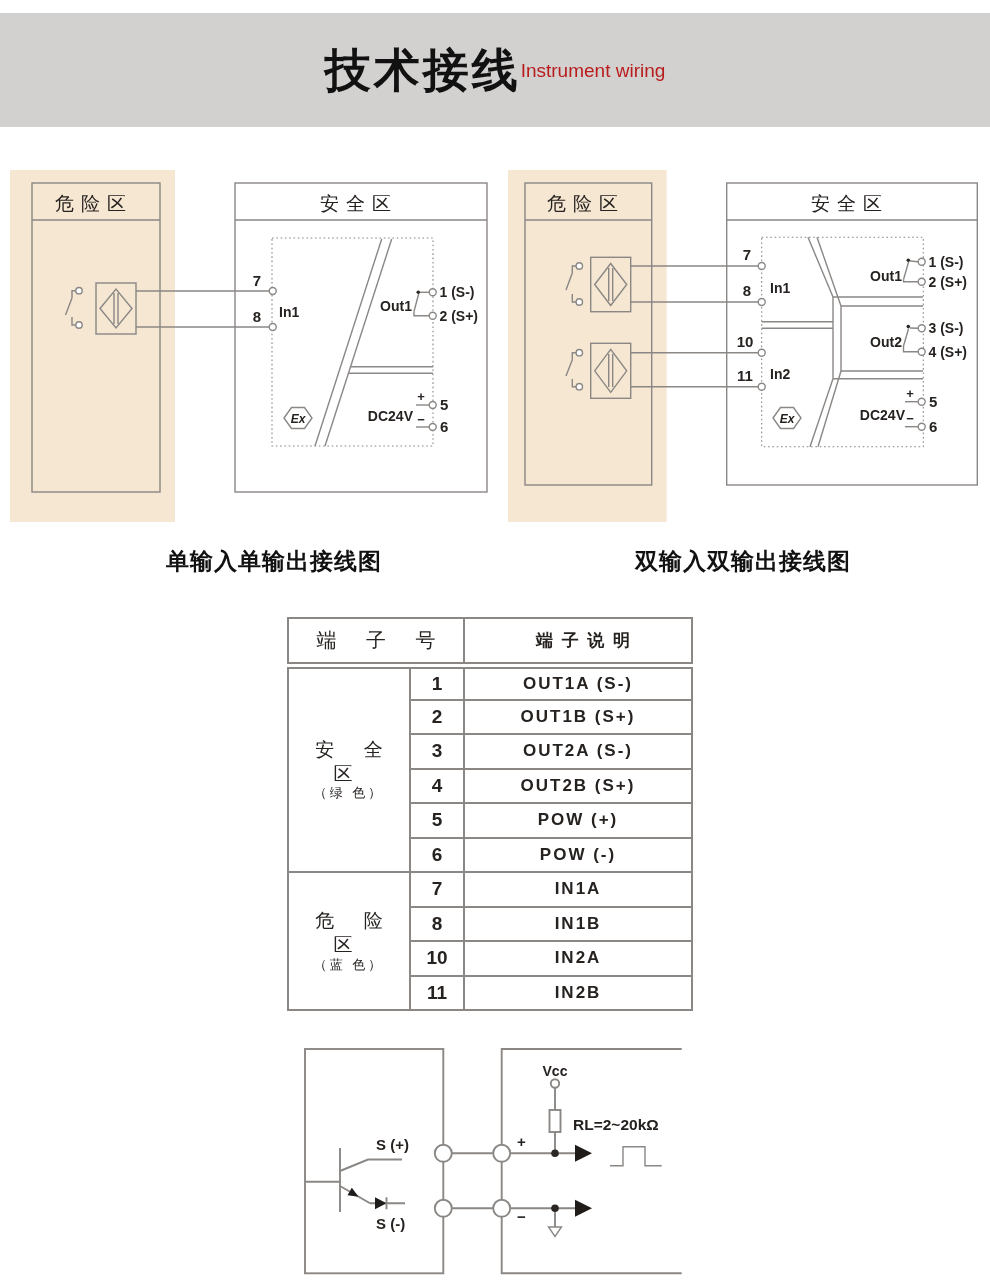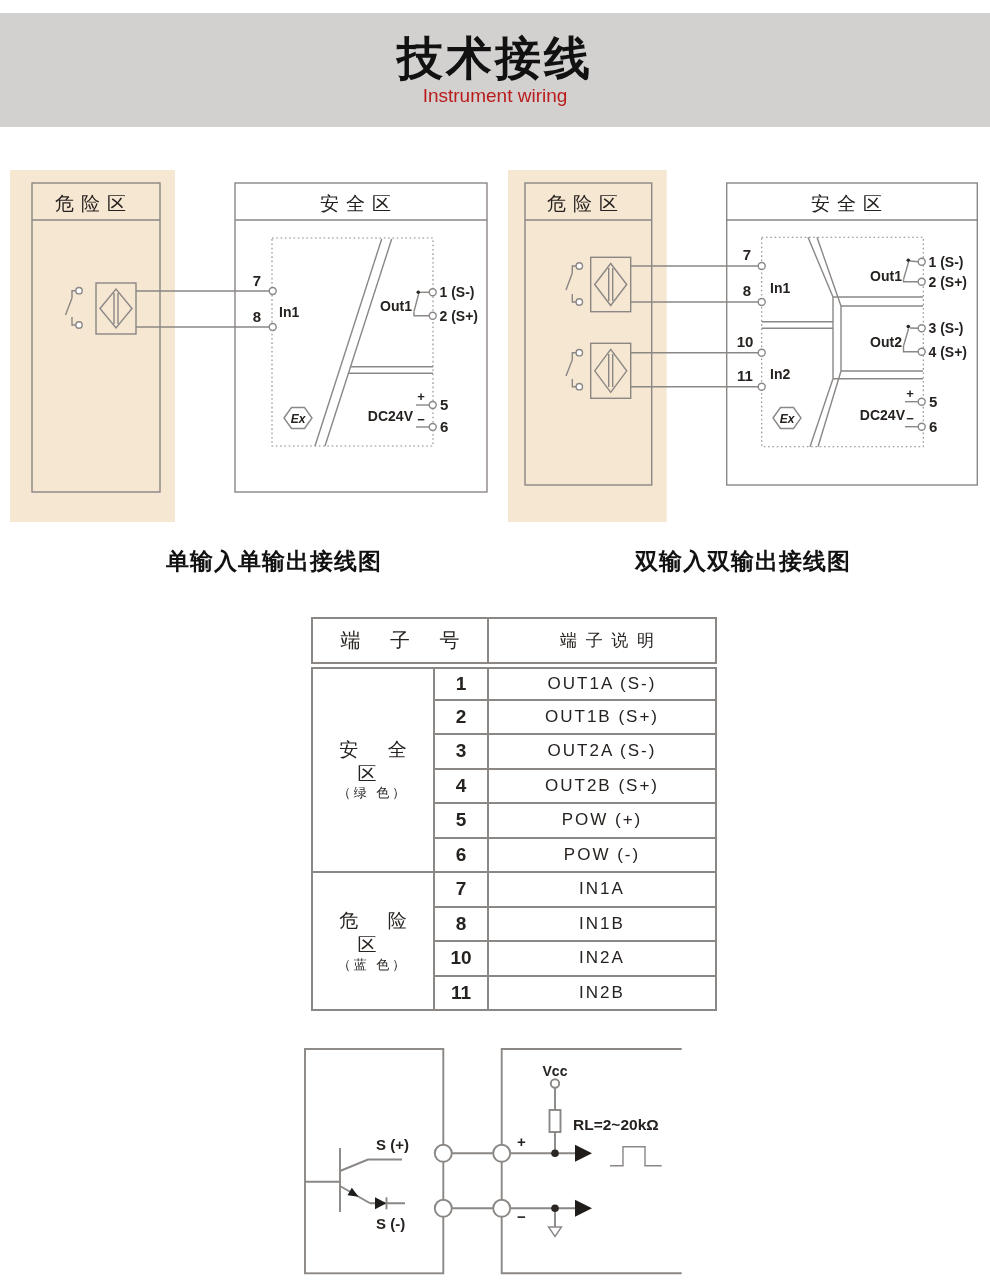--- a/index.html
+++ b/index.html
@@ -1,46 +1,46 @@
 <!DOCTYPE html>
 <html><head>
 <meta charset="utf-8">
 <style>
   html,body{margin:0;padding:0;background:#ffffff;}
   .page{position:relative;width:990px;height:1283px;background:#ffffff;overflow:hidden;
         font-family:"Liberation Sans",sans-serif;color:#262220;}
   .band{position:absolute;left:0;top:13px;width:990px;height:114px;background:#d3d1d0;
-        display:flex;flex-direction:column;align-items:center;justify-content:center;}
+        display:flex;align-items:center;justify-content:center;}
   .band .title{font-size:46px;font-weight:bold;letter-spacing:3px;color:#111;line-height:1.1;}
   .band .subtitle{font-size:19px;color:#b91c1c;margin-top:2px;}
   svg.diag{position:absolute;}
   svg .s{stroke:#8a8785;stroke-width:1.4;fill:none;}
   svg .s2{stroke:#8a8785;stroke-width:1.9;fill:none;}
   svg .term{fill:#ffffff;stroke:#8a8785;stroke-width:1.4;}
   svg .term2{fill:#ffffff;stroke:#8a8785;stroke-width:1.9;}
   svg .dot{fill:#2b2724;stroke:none;}
   svg .blk{fill:#1f1c1a;stroke:none;}
   svg .dotted{stroke-dasharray:1.6 2.7;stroke-width:1.1;}
   svg text{fill:#262220;font-family:"Liberation Sans",sans-serif;font-weight:bold;font-size:14px;}
   svg text.zh{font-size:19px;font-weight:normal;letter-spacing:7px;}
   svg text.num{font-size:15px;}
   svg text.ex{font-size:12px;font-style:italic;}
   svg text.sm{font-size:13px;}
   svg text.c15{font-size:15px;}
   svg text.c16{font-size:15.5px;}
   .caption{position:absolute;top:546px;font-size:23px;font-weight:bold;letter-spacing:1px;color:#111;}
   .tblwrap{position:absolute;left:287px;top:617px;}
-  table.tb{border-collapse:collapse;table-layout:fixed;margin-left:24px;}
+  table.tb{border-collapse:collapse;table-layout:fixed;}
   table.tb td{border:2px solid #8a8785;padding:0;vertical-align:middle;text-align:center;}
   table.tb tr.hd{height:47px;}
   table.tb tr.hd td{border-bottom:7px double #8a8785;}
   table.tb tr.dr{height:34.5px;}
   td.c-zone{width:120px;}
   td.c-num{width:52px;font-size:19px;font-weight:bold;}
-  td.c-desc{width:226px;font-size:17px;font-weight:normal;letter-spacing:2px;}
+  td.c-desc{width:226px;font-size:17px;font-weight:bold;letter-spacing:2px;}
   .thz{font-size:20px;letter-spacing:12px;text-indent:12px;}
   .zl1{font-size:19px;letter-spacing:12px;text-indent:12px;line-height:1.25;}
   .zl2{font-size:13px;letter-spacing:3px;line-height:1.25;}
 </style>
 </head>
 <body>
 
 <div class="page">
 
   <div class="band">

